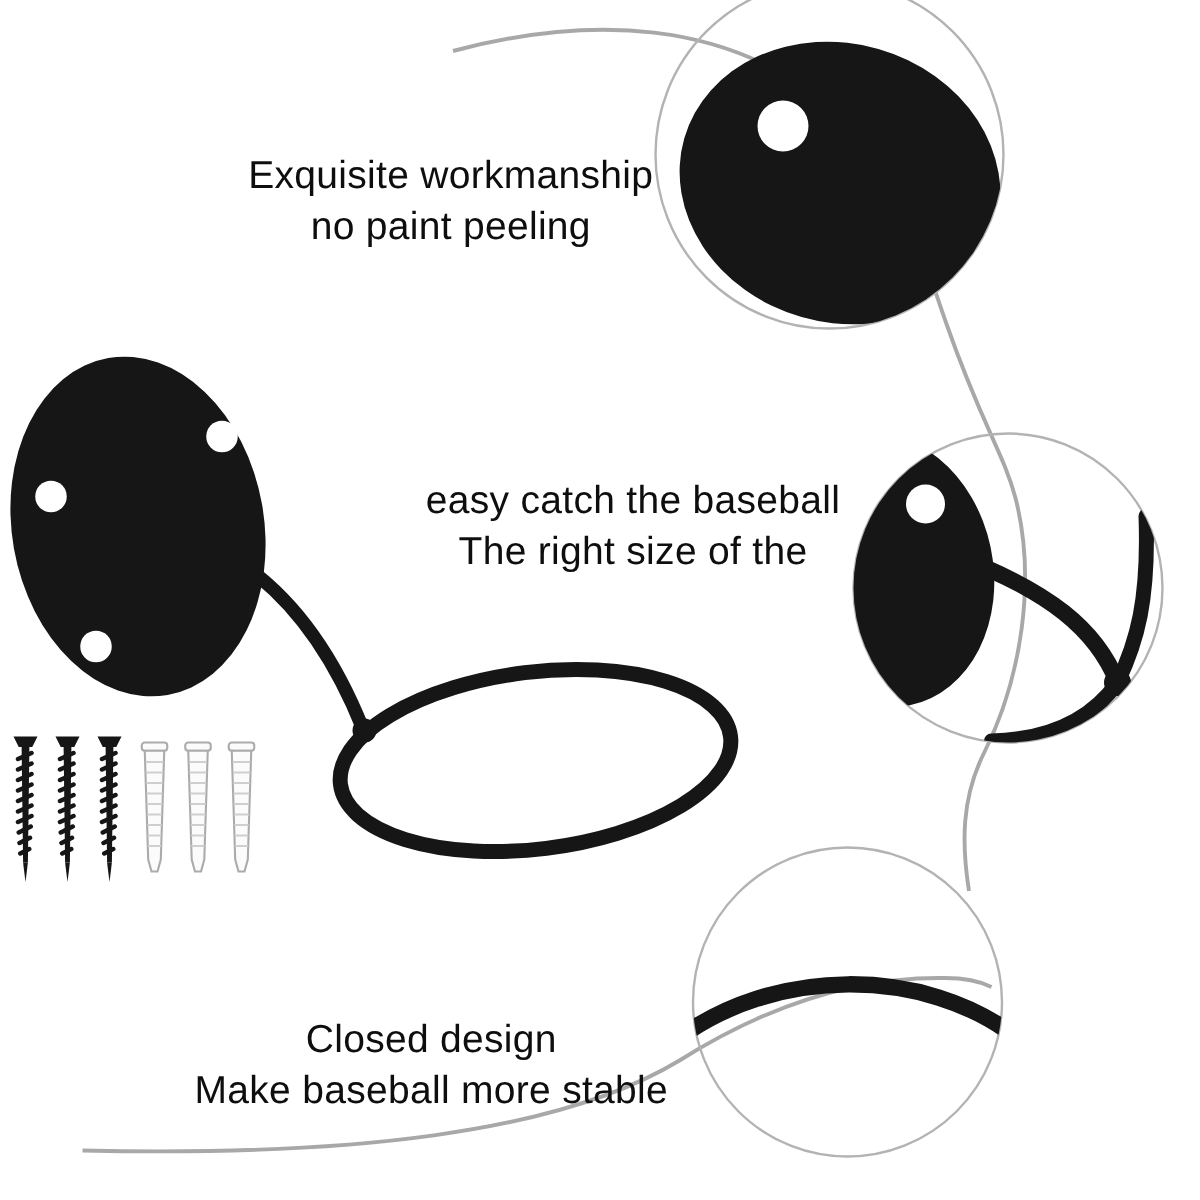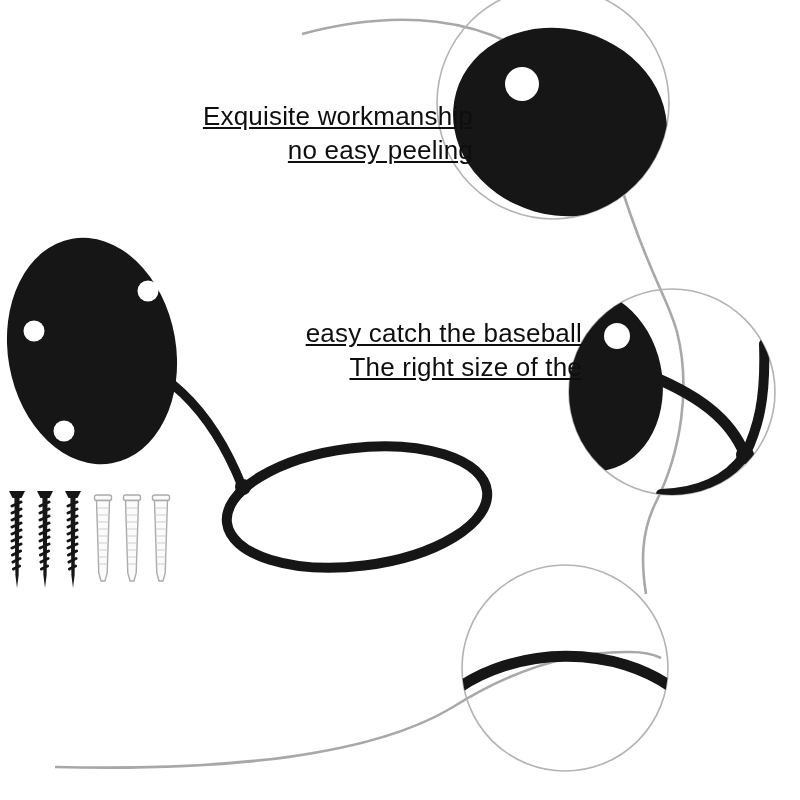--- a/index.html
+++ b/index.html
@@ -7,26 +7,25 @@
   .stage {
     position: relative;
     width: 800px;
     height: 800px;
     background: var(--background, #ffffff);
     overflow: hidden;
   }
   .stage svg { position: absolute; left: 0; top: 0; }
   .annotation {
     position: absolute;
-    text-align: right;
+    text-align: center;
     color: var(--text, #0e0e0e);
     font-size: 26px;
     line-height: 34px;
     letter-spacing: 0.2px;
-    text-decoration: underline;
   }
   .ann-top    { left: 128px; top: 99px;  width: 345px; }
   .ann-mid    { left: 262px; top: 316px; width: 320px; }
   .ann-bottom { left: 110px; top: 675px; width: 355px; }
 
   .product-fill   { fill: var(--product, #161616); }
   .product-stroke { stroke: var(--product, #161616); fill: none; }
   .hole           { fill: var(--background, #ffffff); }
   .leader         { stroke: var(--leader-line, #a8a8a8); stroke-width: 2.6; fill: none; }
   .callout        { stroke: var(--callout-border, #b3b3b3); stroke-width: 1.6; fill: none; }
@@ -122,24 +121,26 @@
       <g transform="translate(161,495)">
         <rect class="anchor-body" x="-8.5" y="0" width="17" height="5.5" rx="2"></rect>
         <path class="anchor-body" d="M -6.5,5.5 L 6.5,5.5 L 4.2,78 L 2,86 L -2,86 L -4.2,78 Z"></path>
         <path class="anchor-rib" d="M -6,13 L 6,13 M -5.8,20 L 5.8,20 M -5.6,27 L 5.6,27 M -5.4,34 L 5.4,34 M -5.2,41 L 5.2,41 M -5,48 L 5,48 M -4.8,55 L 4.8,55 M -4.6,62 L 4.6,62 M -4.4,69 L 4.4,69"></path>
       </g>
     </g>
   </svg>
 
   <div class="annotation ann-top">
     <div>Exquisite workmanship</div>
-    <div>no easy peeling</div>
+    <div>no paint peeling</div>
   </div>
 
   <div class="annotation ann-mid">
     <div>easy catch the baseball</div>
     <div>The right size of the</div>
   </div>
 
   <div class="annotation ann-bottom">
+    <div>Closed design</div>
+    <div>Make baseball more stable</div>
   </div>
 
 </div>
 
 </body></html>

